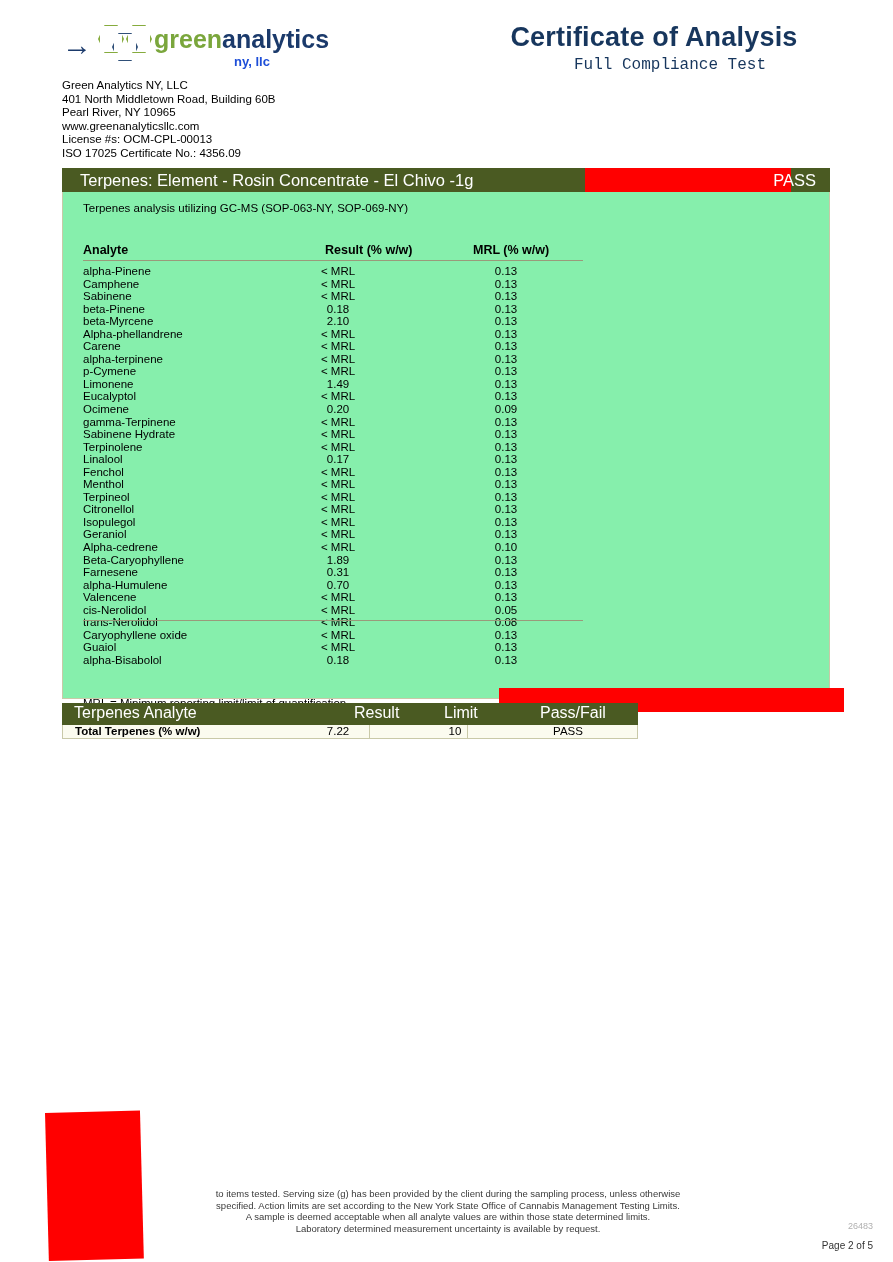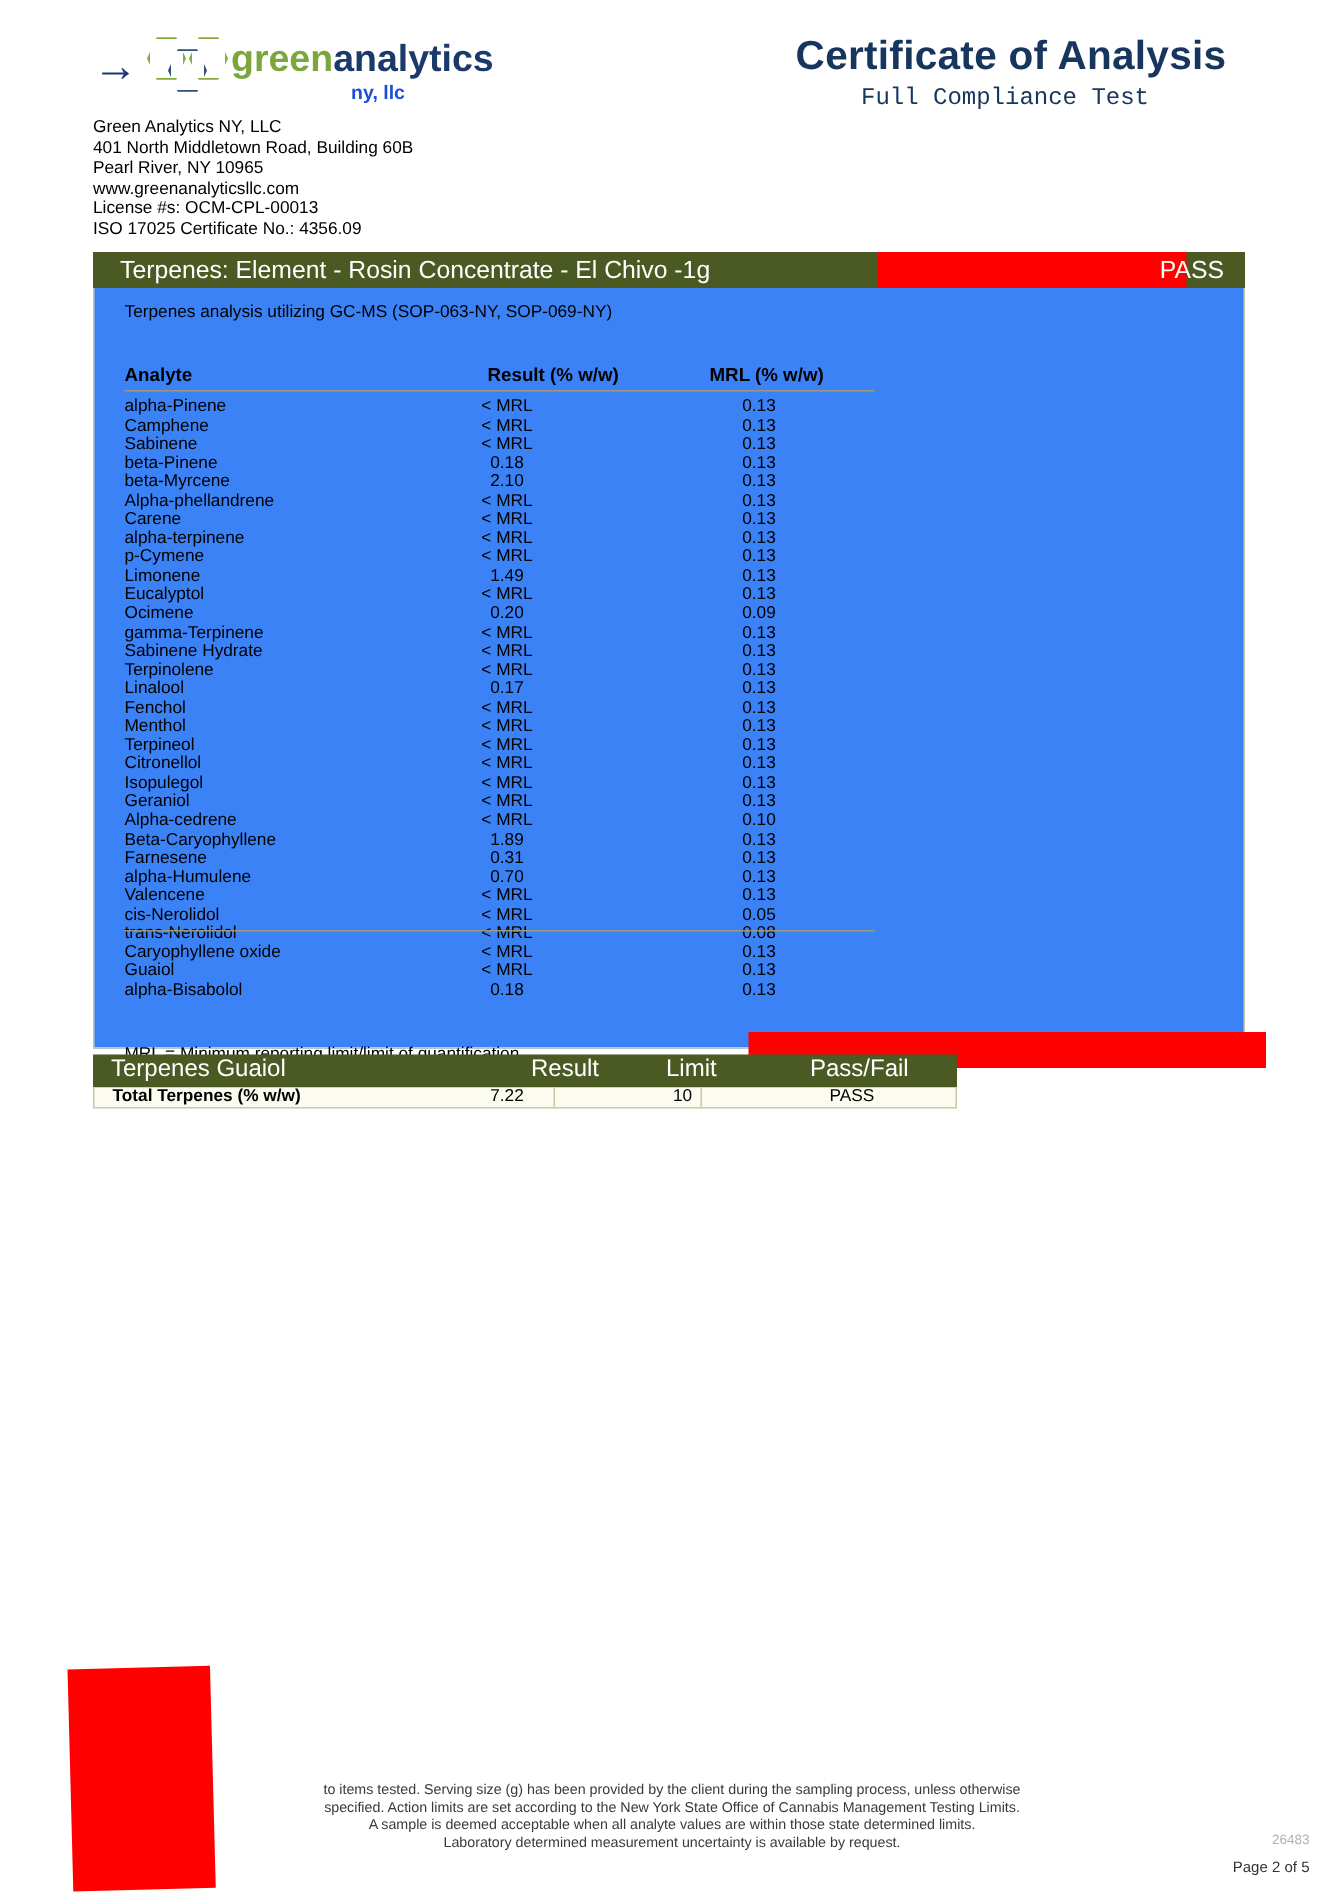--- a/index.html
+++ b/index.html
@@ -82,21 +82,21 @@
     top: 38px;
     width: 196px;
     text-align: center;
     font-size: 13px;
     font-weight: bold;
     color: #1d4ed8;
   }
 
   .coa-title {
     position: absolute;
-    left: 464px;
+    left: 444px;
     top: 14px;
     width: 420px;
     text-align: center;
     font-size: 27px;
     font-weight: bold;
     color: #17365d;
     letter-spacing: 0.2px;
   }
   .coa-subtitle {
     position: absolute;
@@ -152,21 +152,21 @@
     position: absolute;
     right: 14px;
     top: 0px;
     height: 24px;
     line-height: 24px;
     font-size: 16.5px;
   }
 
   .panel-body {
     position: relative;
-    background: #3b82f6;
+    background: #86efac;
     border: 1px solid #c9c9a8;
     border-top: none;
     height: 507px;
     box-sizing: border-box;
   }
   .method-line {
     position: absolute;
     left: 20px;
     top: 10px;
     font-size: 11.5px;
@@ -509,21 +509,21 @@
           </div>
         </div>
       <div class="hr-foot"></div>
       <div class="mrl-note">MRL = Minimum reporting limit/limit of quantification</div>
       <div class="panel-redact-bottom"></div>
     </div>
   </div>
 
   <div class="summary">
     <div class="summary-header">
-      <span class="sh-name">Terpenes Guaiol</span>
+      <span class="sh-name">Terpenes Analyte</span>
       <span class="sh-result">Result</span>
       <span class="sh-limit">Limit</span>
       <span class="sh-pf">Pass/Fail</span>
     </div>
     <div class="summary-row">
       <span class="sr-name">Total Terpenes (% w/w)</span>
       <span class="sr-result">7.22</span>
       <span class="sr-limit">10</span>
       <span class="sr-pf">PASS</span>
       <span class="sep-1"></span>

